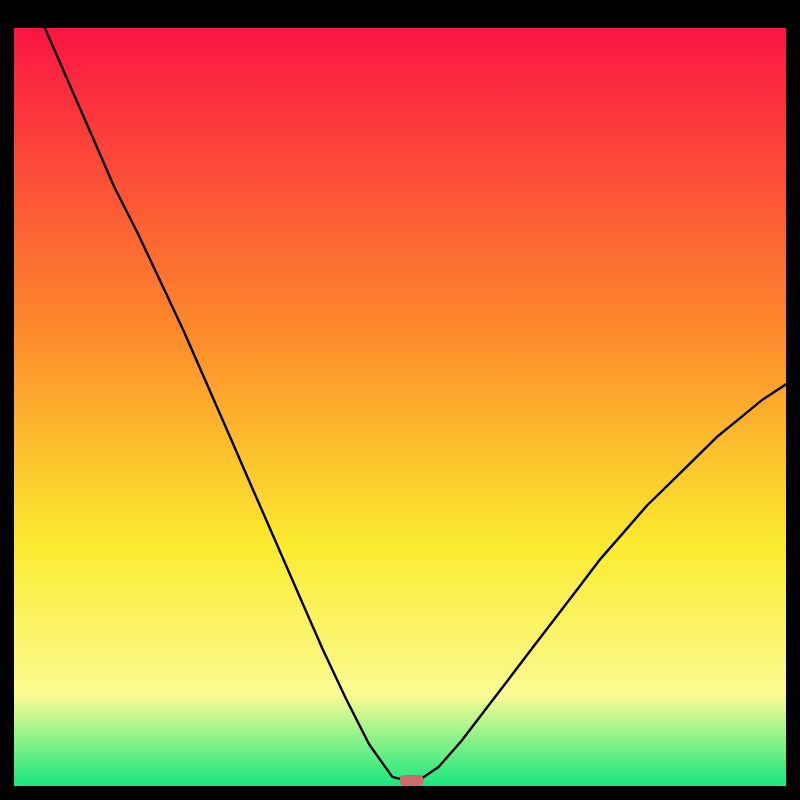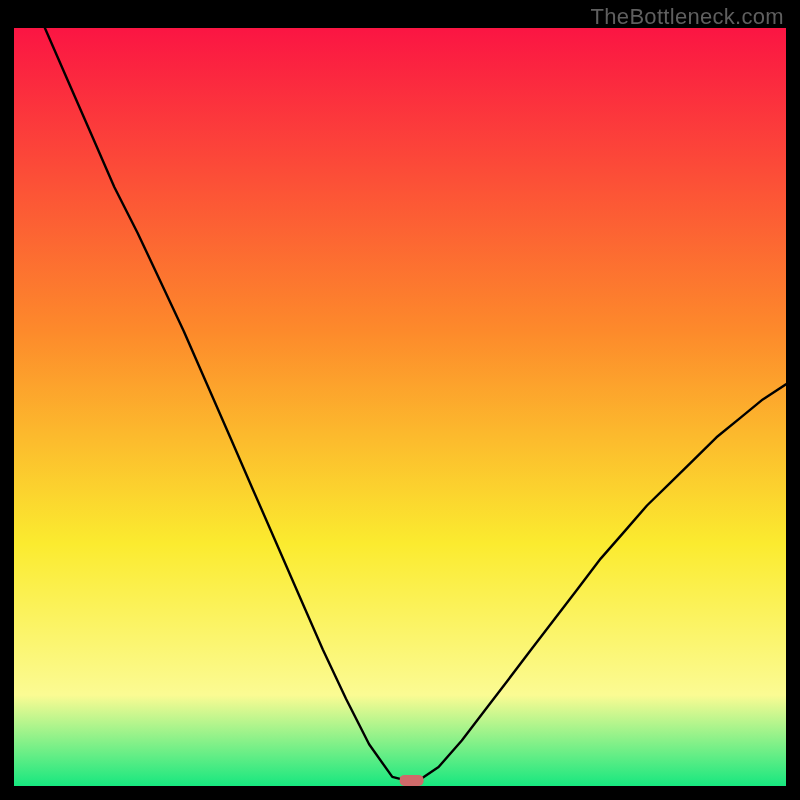--- a/index.html
+++ b/index.html
@@ -49,21 +49,20 @@
   }
   .marker {
     fill: #cf6a6a;
     stroke: none;
   }
 </style>
 </head>
 <body>
 
 <div class="frame">
-  <div class="watermark">TheBottleneck.com</div>
 
   <div class="plot-wrap">
     <svg class="plot" viewBox="0 0 772 758" preserveAspectRatio="none">
       <defs>
         <linearGradient id="bg-grad" x1="0" y1="0" x2="0" y2="1">
           <stop id="g0" offset="0%" stop-color="#fb1543"></stop>
           <stop id="g1" offset="40%" stop-color="#fd8a2b"></stop>
           <stop id="g2" offset="68%" stop-color="#fbeb2f"></stop>
           <stop id="g3" offset="88%" stop-color="#fbfb93"></stop>
           <stop id="g4" offset="100%" stop-color="#17e77f"></stop>

